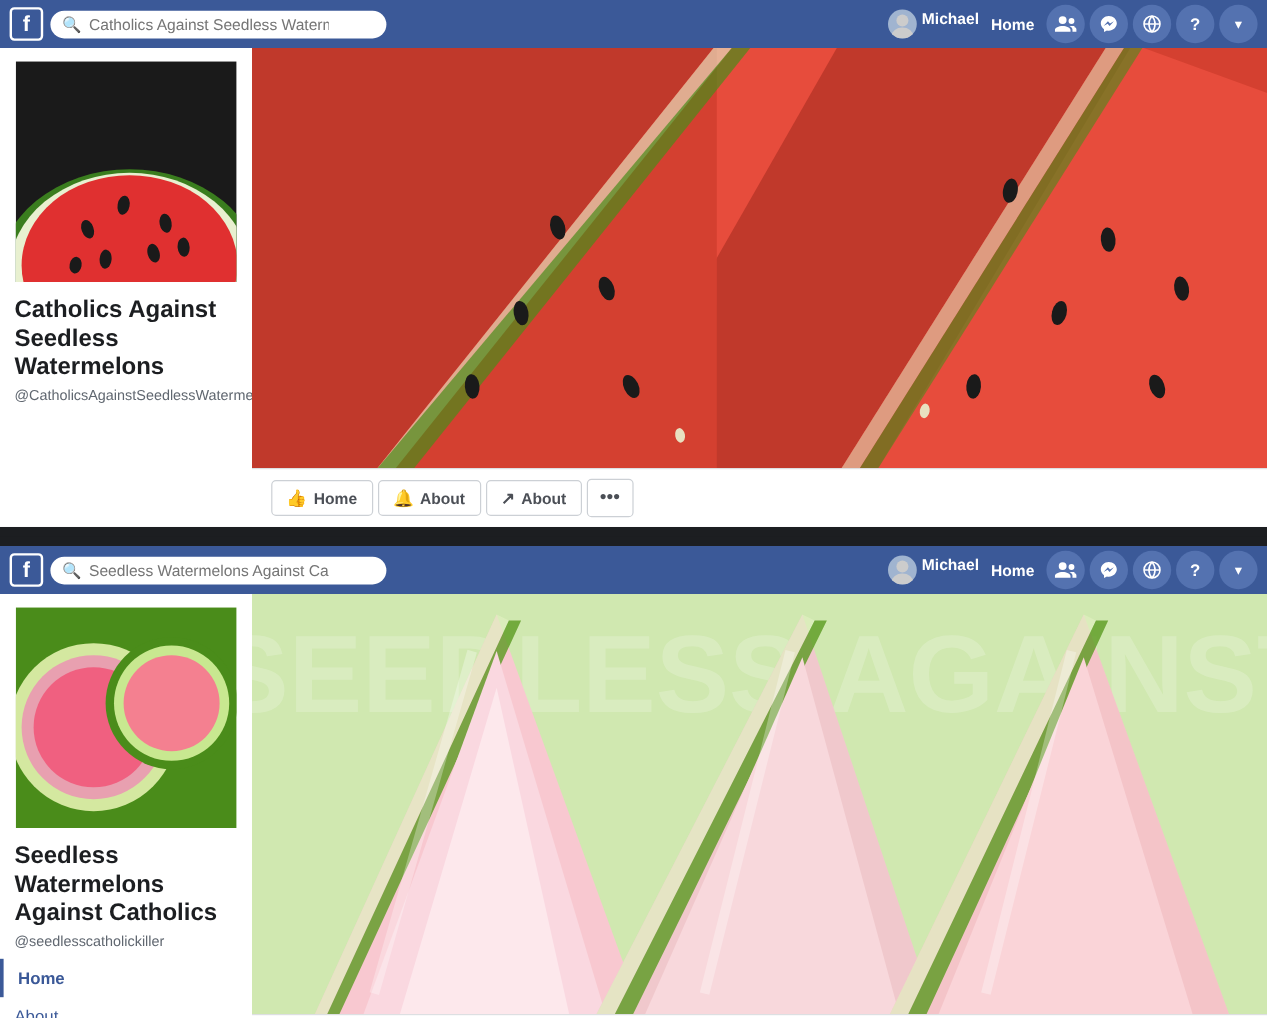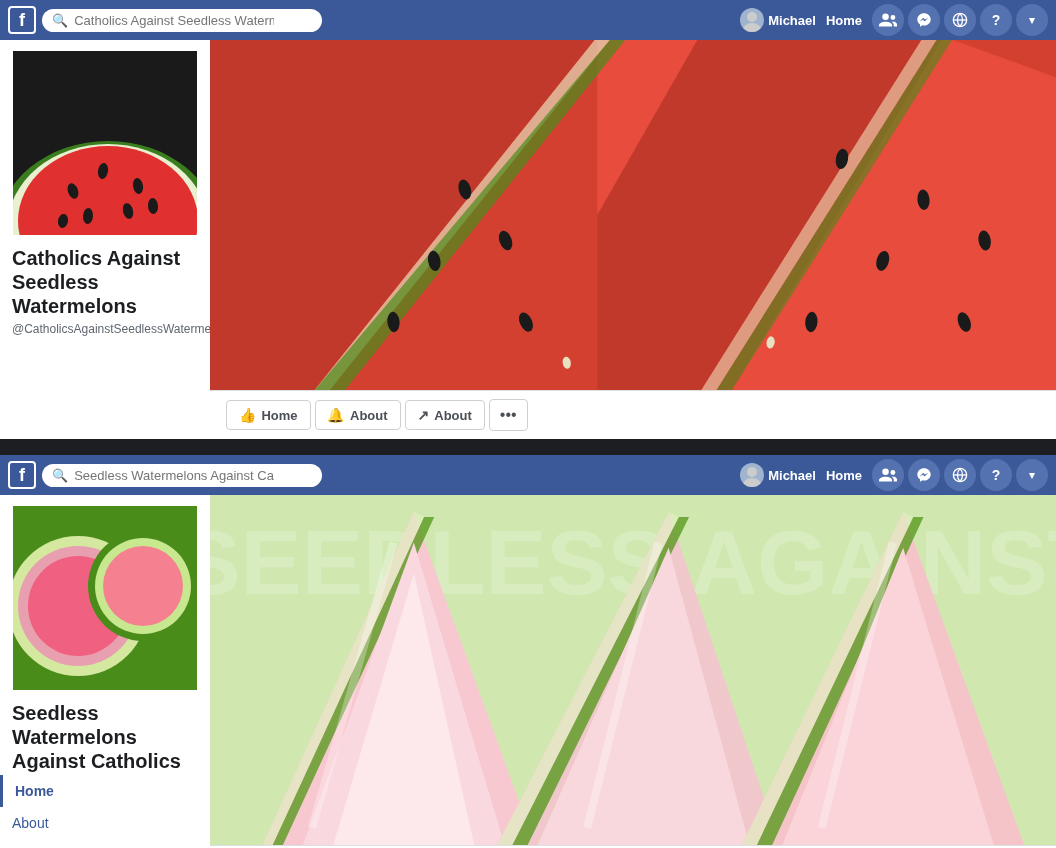--- a/index.html
+++ b/index.html
@@ -33,21 +33,21 @@
     }
     .fb-search-bar input {
       border: none; outline: none; font-size: 13px; width: 220px; background: transparent;
     }
     .fb-search-icon { color: #8a8d91; font-size: 13px; }
     .fb-nav-right {
       margin-left: auto;
       display: flex; align-items: center; gap: 4px;
     }
     .fb-nav-user {
-      display: flex; align-items: center; gap: 4px;
+      display: flex; gap: 4px;
       color: white; font-size: 13px; font-weight: 600;
     }
     .fb-nav-user-avatar {
       width: 24px; height: 24px; border-radius: 50%;
       background: #a0b4d0; overflow: hidden;
       display: flex; align-items: center; justify-content: center;
     }
     .fb-nav-btn {
       color: white; background: none; border: none;
       font-size: 13px; font-weight: 600;
@@ -354,20 +354,21 @@
           <circle cx="65" cy="100" r="60" fill="#e8a0b0"></circle>
           <circle cx="65" cy="100" r="50" fill="#f06080"></circle>
 
           <circle cx="130" cy="80" r="55" fill="#4a8c1a"></circle>
           <circle cx="130" cy="80" r="48" fill="#c8e890"></circle>
           <circle cx="130" cy="80" r="40" fill="#f48090"></circle>
 
         </svg>
       </div>
       <div class="page-name">Seedless Watermelons Against Catholics</div>
+      <div class="page-handle">@seedlesscatholickiller</div>
       <div class="sidebar-nav-item active">Home</div>
       <div class="sidebar-nav-item">About</div>
     </div>
 
     <div class="page-main">
 
       <div class="cover-photo">
         <svg width="100%" height="350" viewBox="0 0 830 350" xmlns="http://www.w3.org/2000/svg" preserveAspectRatio="xMidYMid slice">
 
           <rect width="830" height="350" fill="#d0e8b0"></rect>

